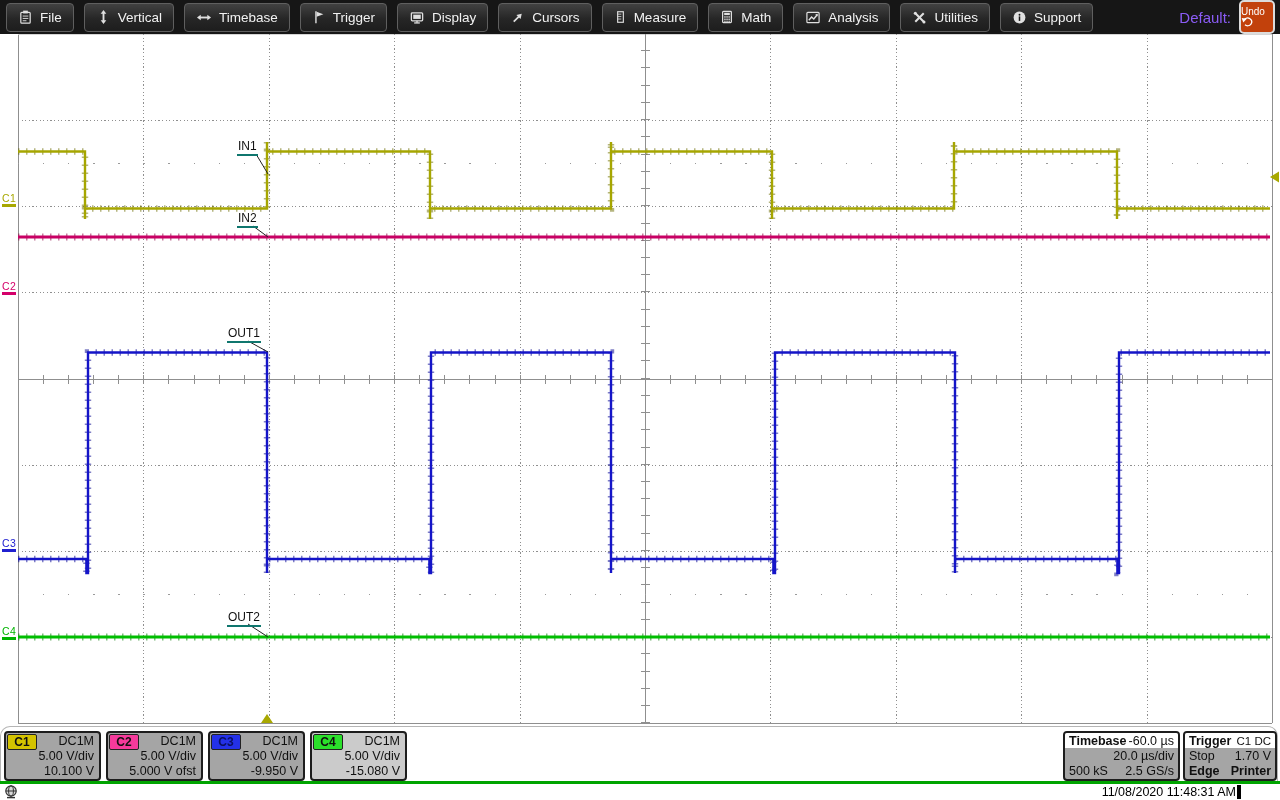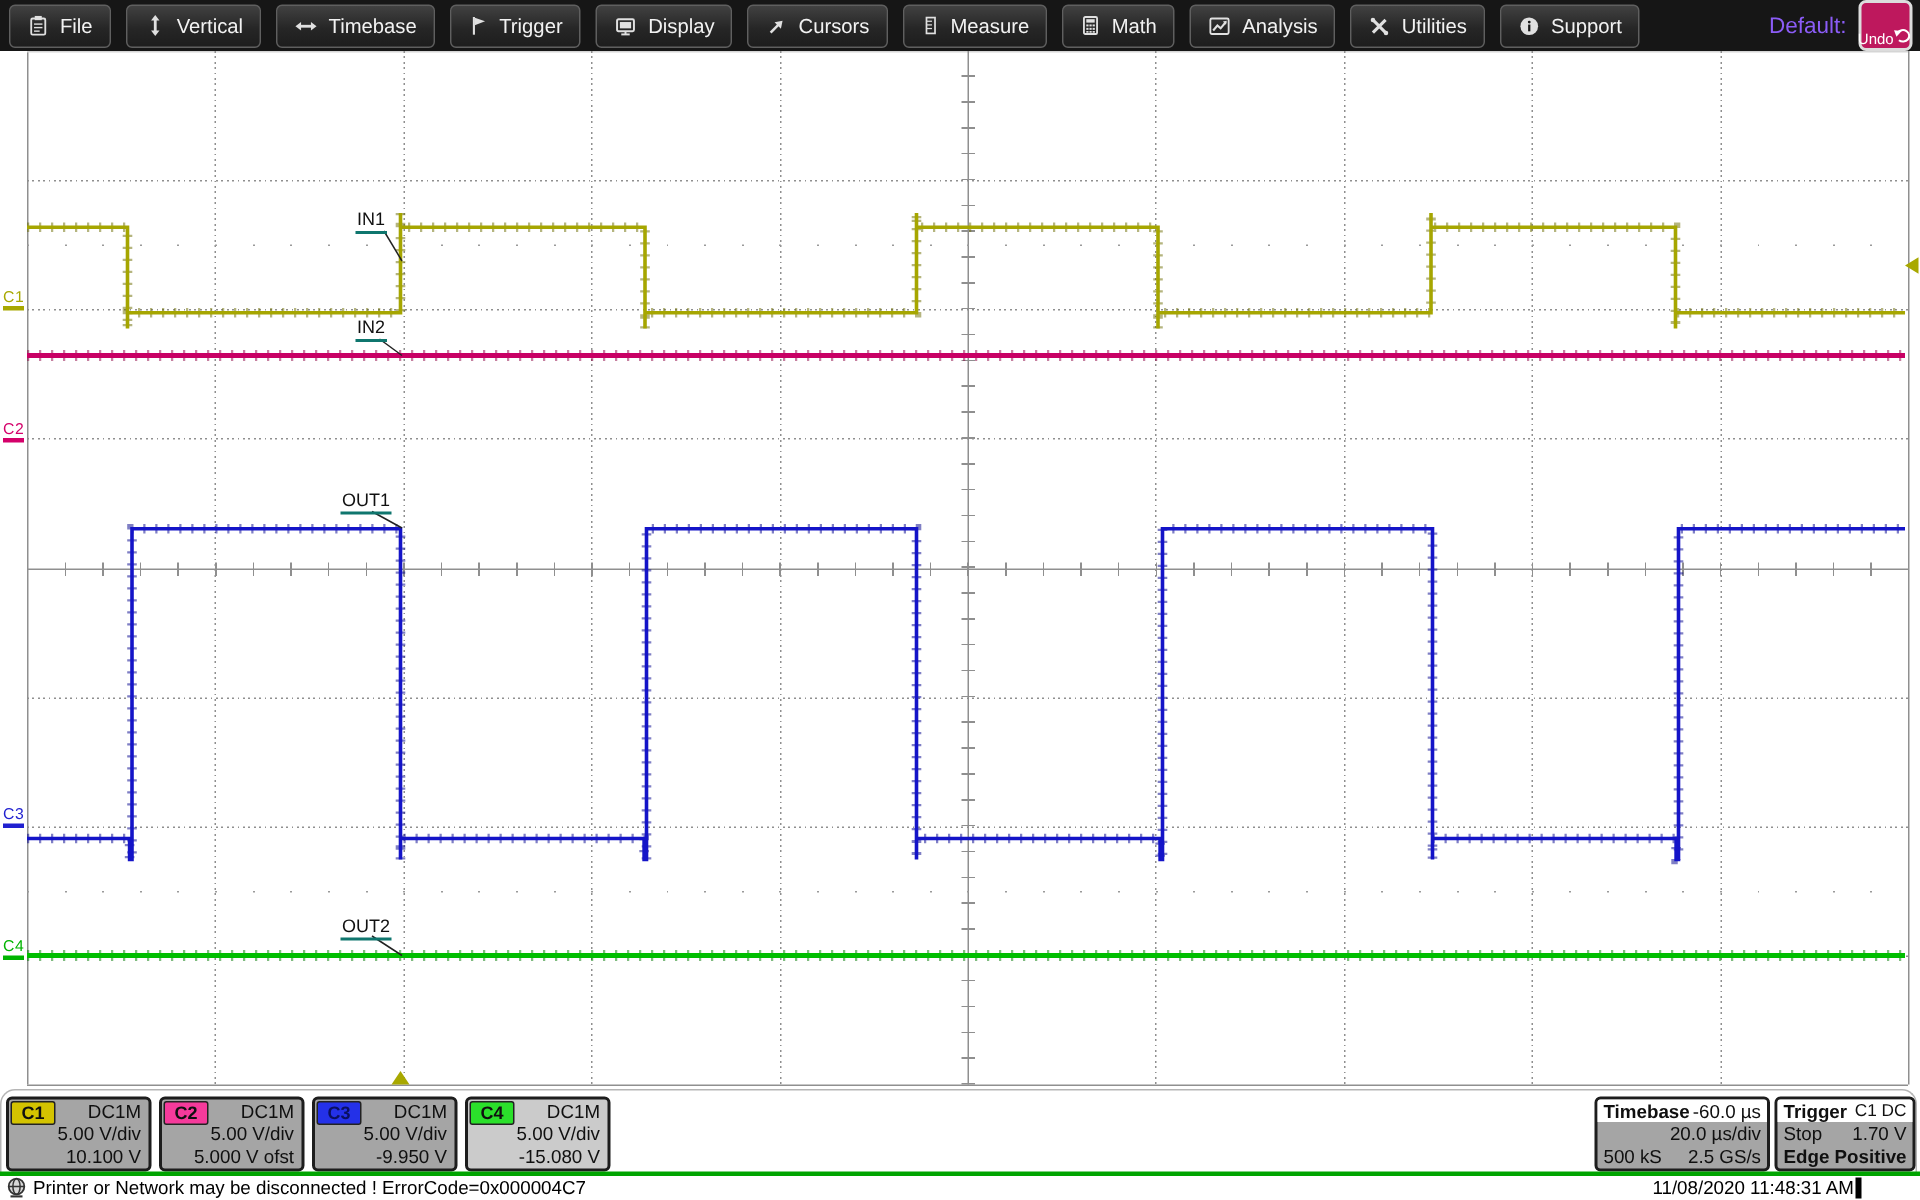--- a/index.html
+++ b/index.html
@@ -18,22 +18,22 @@
     height:27px;display:flex;align-items:center;gap:7px;
     padding:0 11px;border:1px solid #5f5f5f;border-radius:4px;
     background:linear-gradient(#414141,#262626 55%,#1d1d1d);
     color:#f2f2f2;font-size:13.5px;cursor:default;white-space:nowrap;
   }
   .menu-btn svg{display:block;}
   .menu-right{margin-left:auto;display:flex;align-items:center;gap:8px;padding-right:5px;}
   .default-label{color:#8b5cf6;font-size:15px;}
   .undo-btn{
     width:32px;height:30px;border:2px solid #dcdcdc;border-radius:5px;
-    background:#be185d;color:#ffffff;display:flex;flex-direction:row;
-    align-items:flex-end;justify-content:center;font-size:10px;line-height:11px;
+    background:#c2410c;color:#ffffff;display:flex;flex-direction:column;
+    align-items:flex-start;justify-content:center;font-size:10px;line-height:11px;
   }
   
   .plot{position:absolute;left:0;top:34px;width:1280px;height:695px;background:#ffffff;}
   .gline{position:absolute;}
   
   .trace-label{
     position:absolute;color:#111;font-size:12px;line-height:13px;
     border-bottom:2px solid #0f766e;padding:0 1px 1px 1px;background:transparent;
   }
   
@@ -347,30 +347,29 @@
   <div class="info-head">
     <span class="t">Trigger</span>
     <span style="font-size:11.5px;">C1 DC</span>
   </div>
   <div class="ib-row" style="top:16px;">
     <span>Stop</span>
     <span>1.70 V</span>
   </div>
   <div class="ib-row" style="top:31px;font-weight:bold;">
     <span>Edge</span>
-    <span>Positive</span>
+    <span>Printer</span>
   </div>
 </div>
 
 <div class="green-sep" style="background:#00a400;"></div>
 <div class="statusbar">
   <span class="status-icon">
     <svg width="16" height="15" viewBox="0 0 16 15">
       <circle cx="8" cy="7" r="5.2" fill="#d8d8d8" stroke="#333" stroke-width="1.2"></circle>
       <ellipse cx="8" cy="7" rx="2.4" ry="5.2" fill="none" stroke="#333" stroke-width="1"></ellipse>
       <line x1="2.8" y1="7" x2="13.2" y2="7" stroke="#333" stroke-width="1"></line>
       <line x1="4" y1="13.6" x2="12" y2="13.6" stroke="#333" stroke-width="1.4"></line>
     </svg>
   </span>
-  <span class="status-msg">Printer or Network may be disconnected ! ErrorCode=0x000004C7</span>
   <span class="status-time">11/08/2020 11:48:31 AM</span>
   <span class="status-cursor"></span>
 </div>
 
 </body></html>

